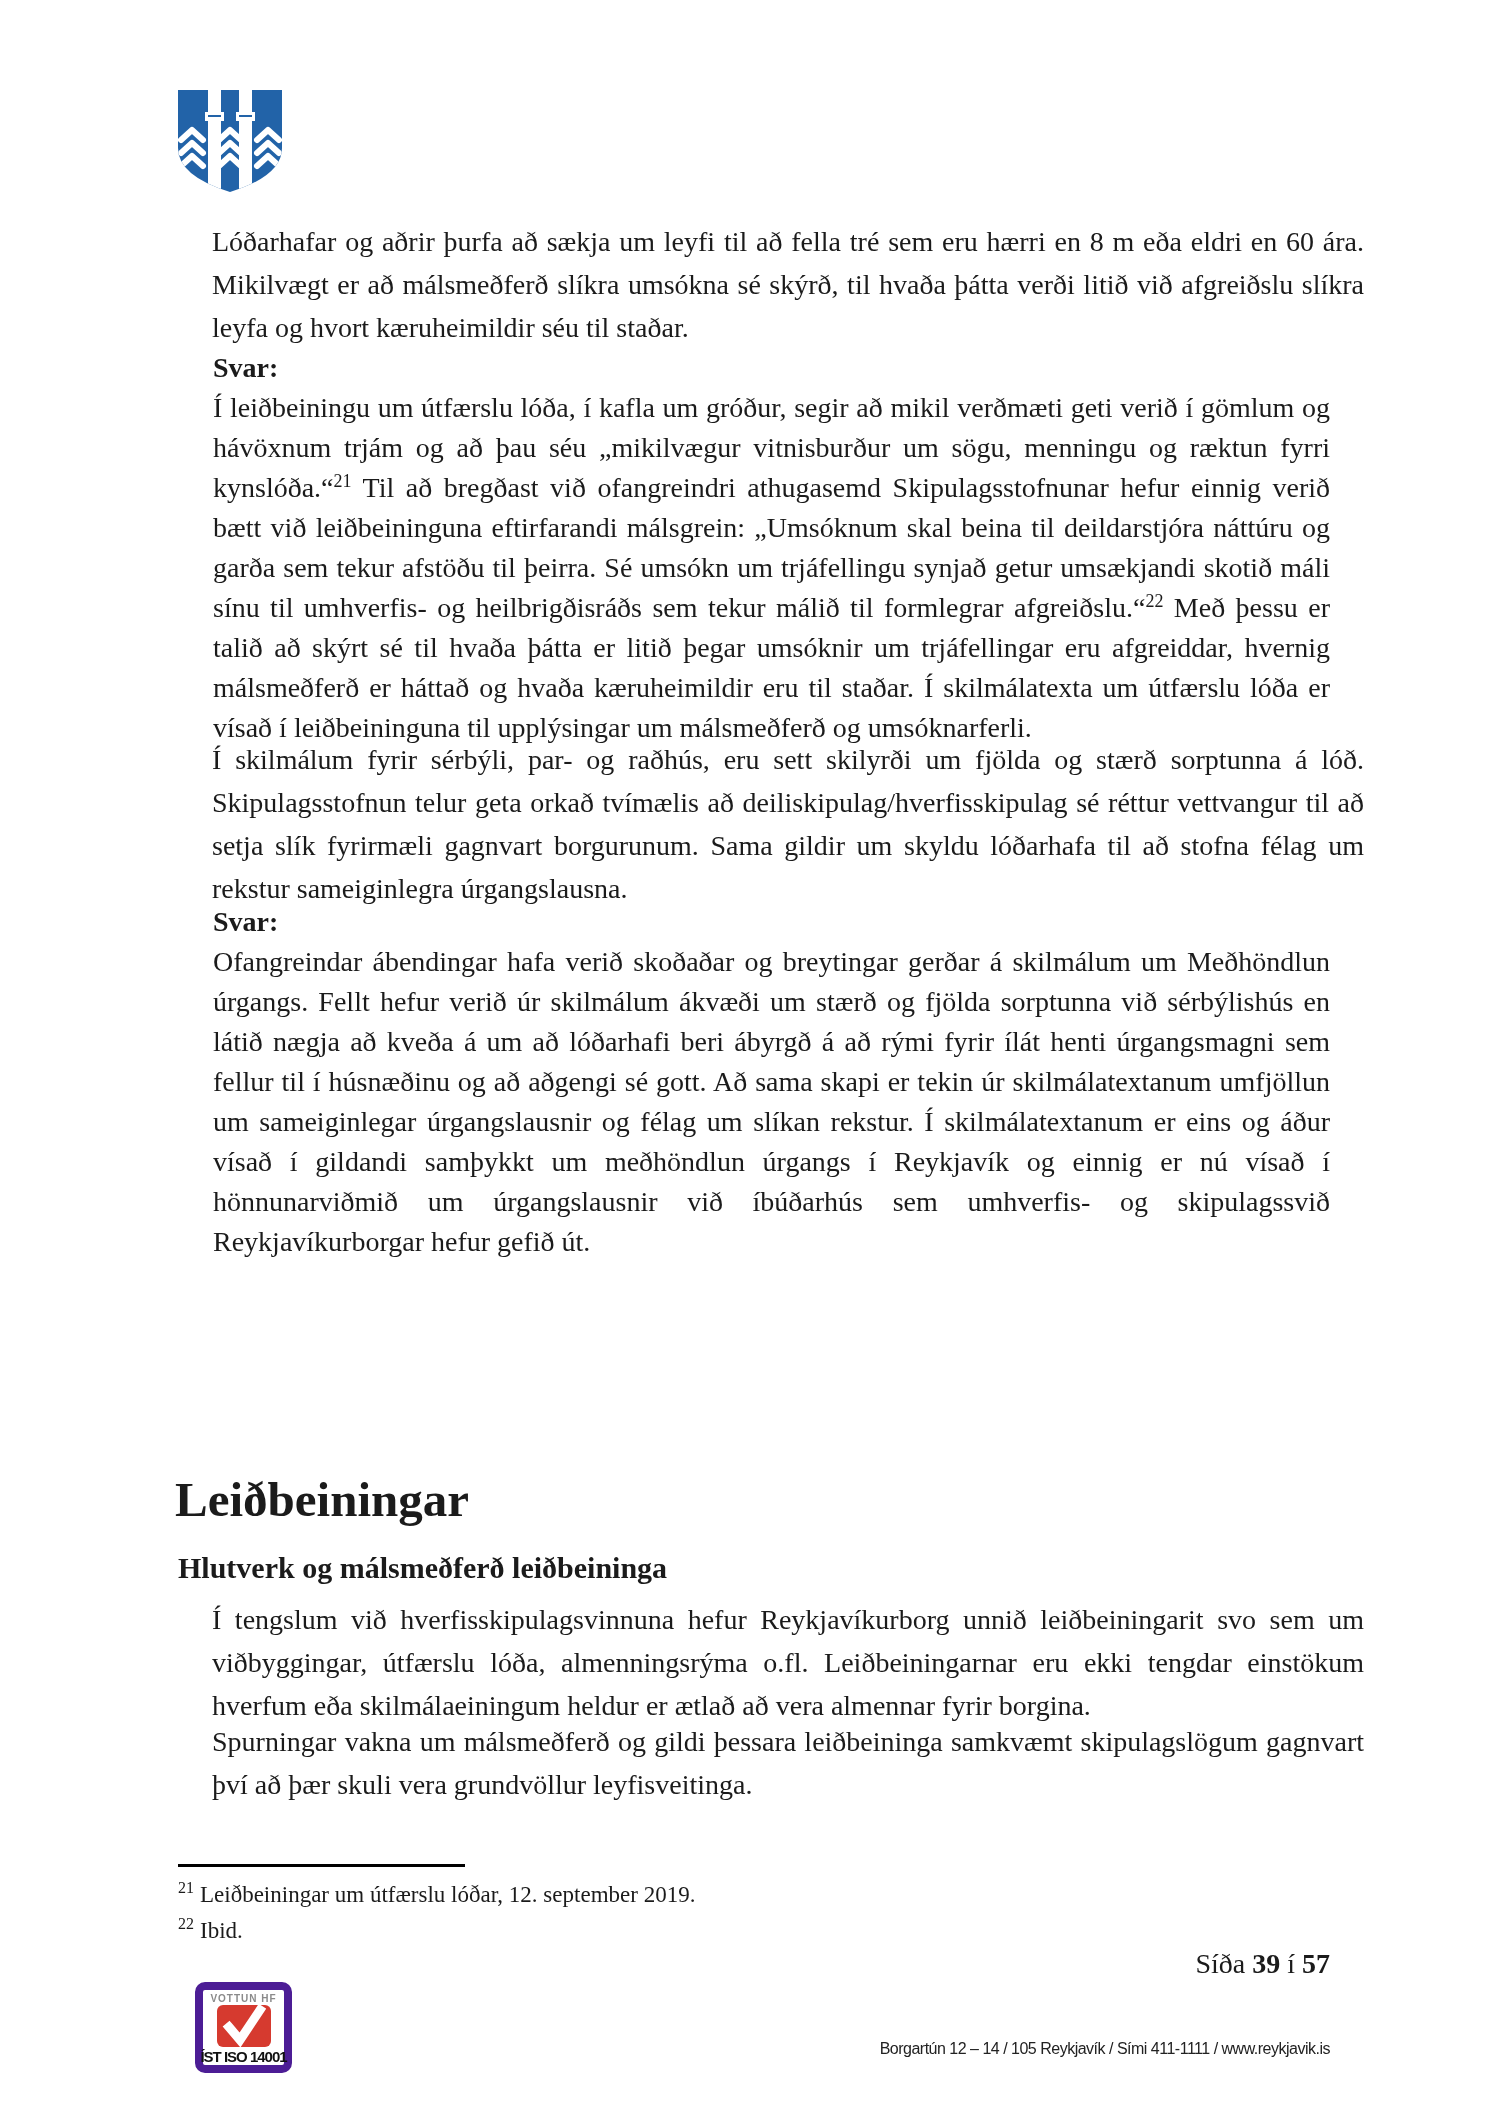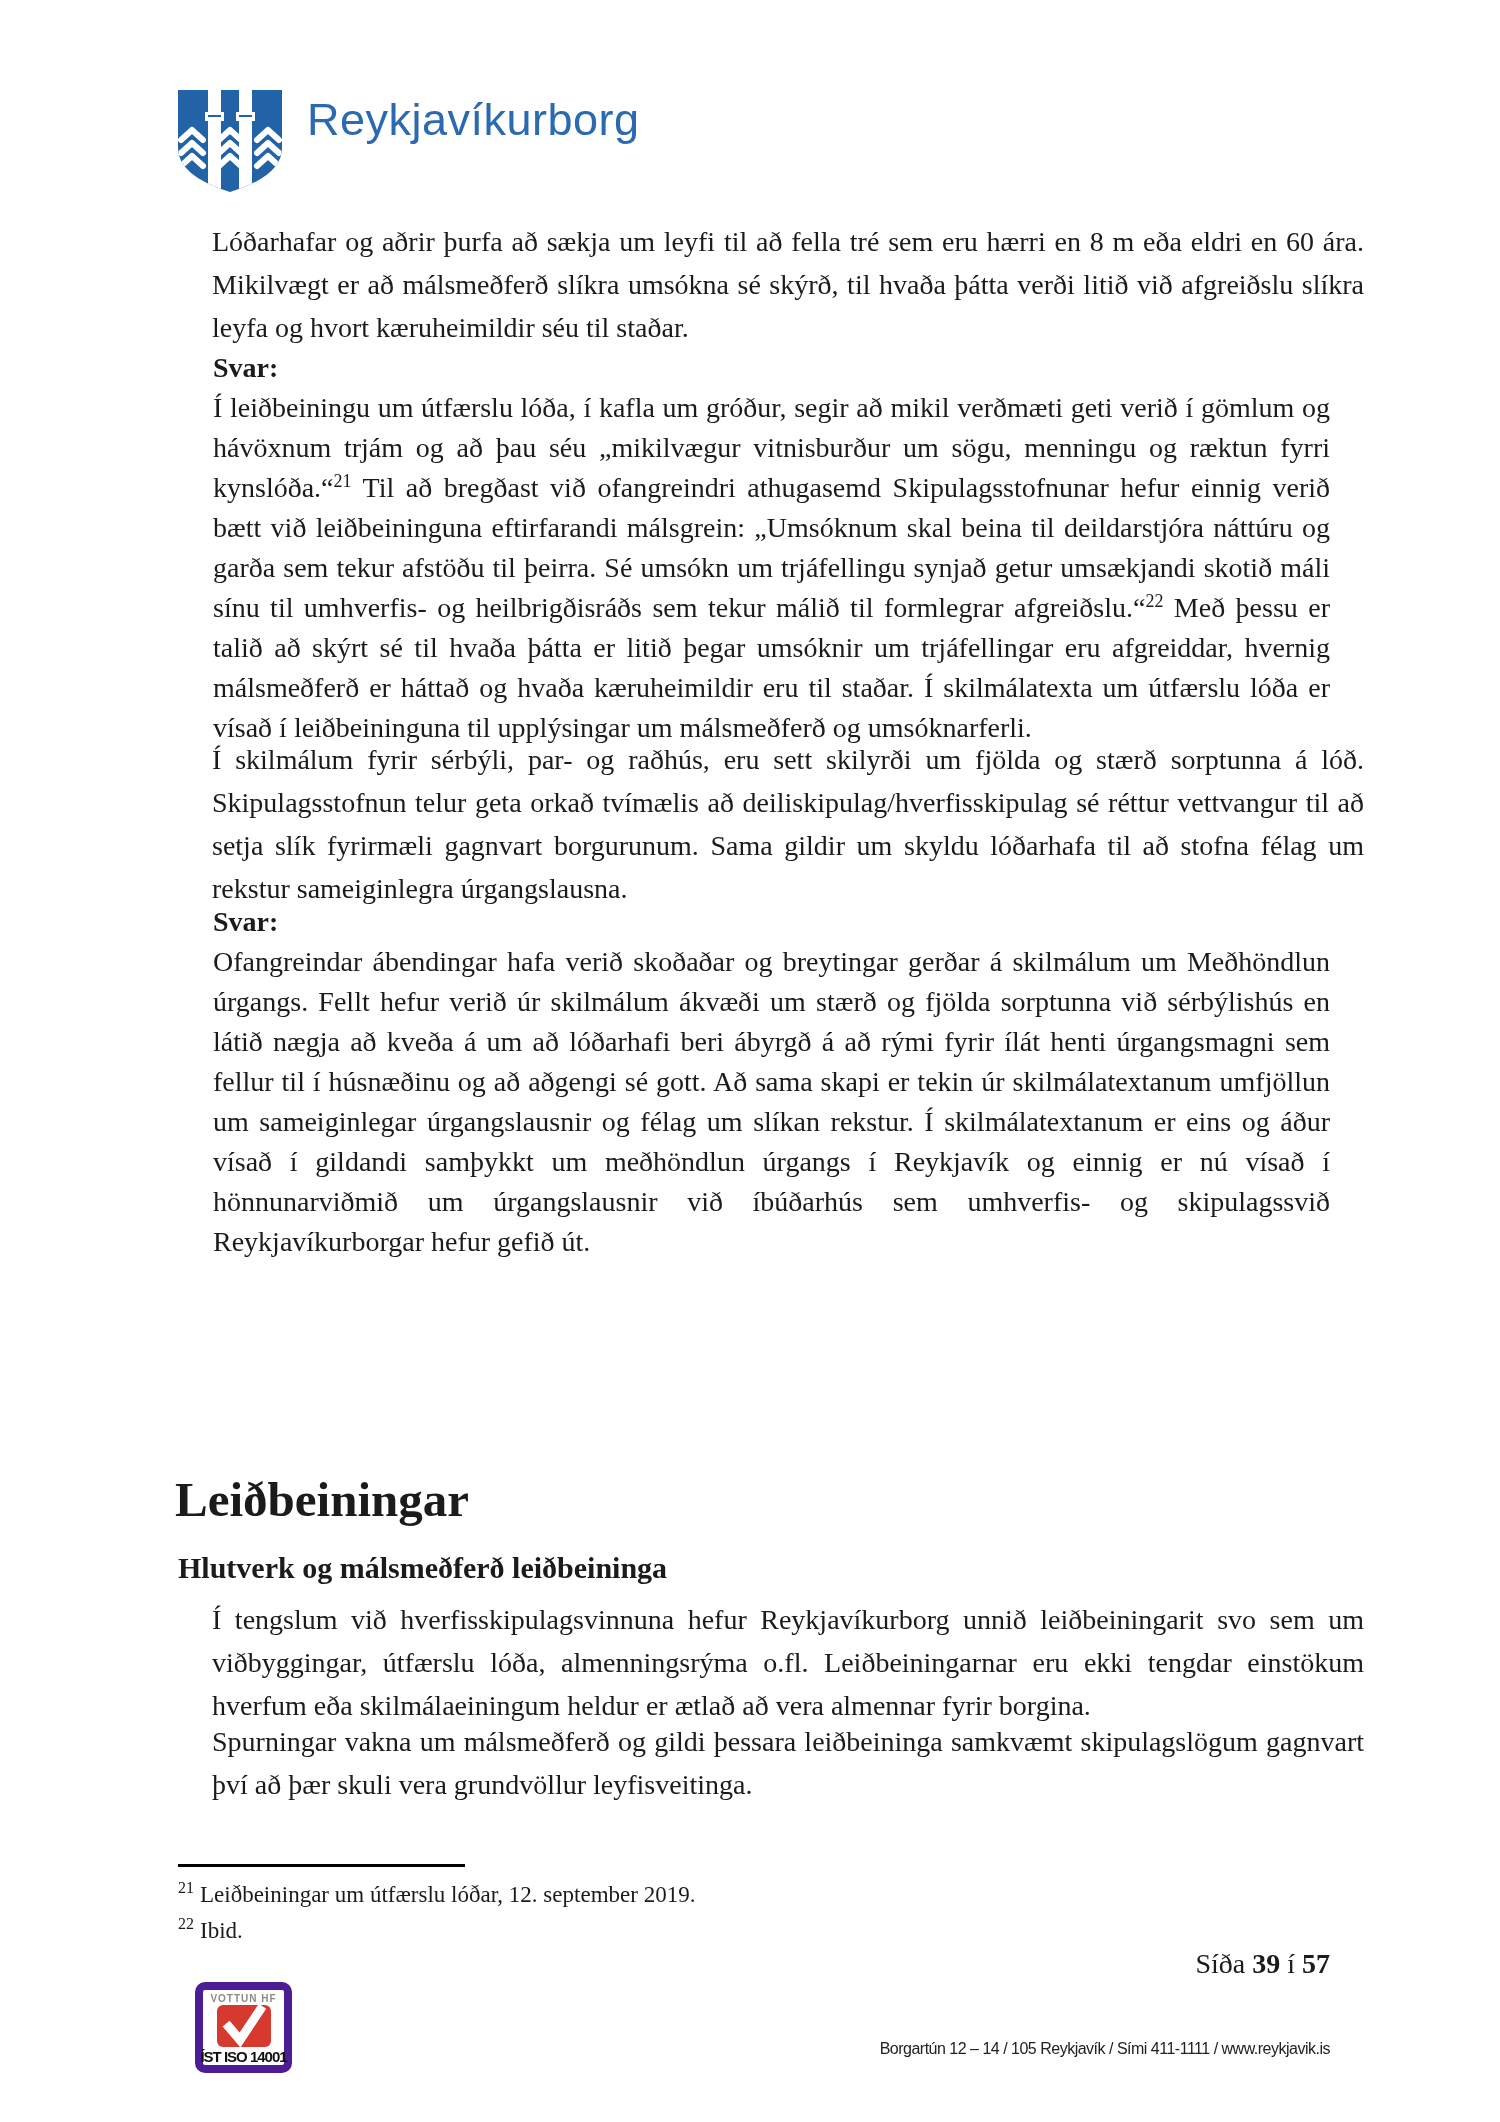--- a/index.html
+++ b/index.html
@@ -107,21 +107,20 @@
           <path d="M44,52 L55,42 L66,52"></path>
           <path d="M44,65 L55,55 L66,65"></path>
           <path d="M44,78 L55,68 L66,78"></path>
           <path d="M82,52 L93,42 L104,52"></path>
           <path d="M82,65 L93,55 L104,65"></path>
           <path d="M82,78 L93,68 L104,78"></path>
         </g>
       </g>
     </svg>
     <div class="logo-text">
-      <div class="org-name">Reykjavíkurborg</div>
     </div>
   </div>
 
   <p class="para" style="top:220px;">Lóðarhafar og aðrir þurfa að sækja um leyfi til að fella tré sem eru hærri en 8 m eða eldri en 60 ára. Mikilvægt er að málsmeðferð slíkra umsókna sé skýrð, til hvaða þátta verði litið við afgreiðslu slíkra leyfa og hvort kæruheimildir séu til staðar.</p>
 
   <div class="answer" style="top:348px;">
     <div class="answer-label">Svar:</div>
     <div class="answer-body"><span>Í leiðbeiningu um útfærslu lóða, í kafla um gróður, segir að mikil verðmæti geti verið í gömlum og hávöxnum trjám og að þau séu „mikilvægur vitnisburður um sögu, menningu og ræktun fyrri kynslóða.“</span><sup class="fn-ref">21</sup><span> Til að bregðast við ofangreindri athugasemd Skipulagsstofnunar hefur einnig verið bætt við leiðbeininguna eftirfarandi málsgrein: „Umsóknum skal beina til deildarstjóra náttúru og garða sem tekur afstöðu til þeirra. Sé umsókn um trjáfellingu synjað getur umsækjandi skotið máli sínu til umhverfis- og heilbrigðisráðs sem tekur málið til formlegrar afgreiðslu.“</span><sup class="fn-ref">22</sup><span> Með þessu er talið að skýrt sé til hvaða þátta er litið þegar umsóknir um trjáfellingar eru afgreiddar, hvernig málsmeðferð er háttað og hvaða kæruheimildir eru til staðar. Í skilmálatexta um útfærslu lóða er vísað í leiðbeininguna til upplýsingar um málsmeðferð og umsóknarferli.</span></div>
   </div>
 

